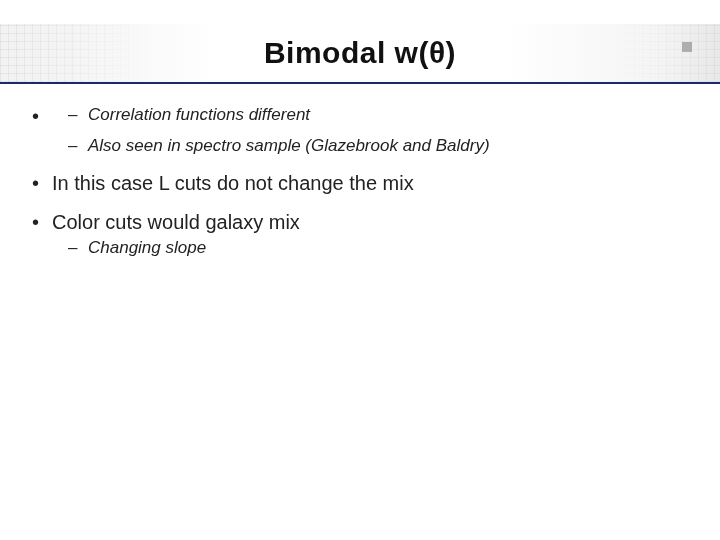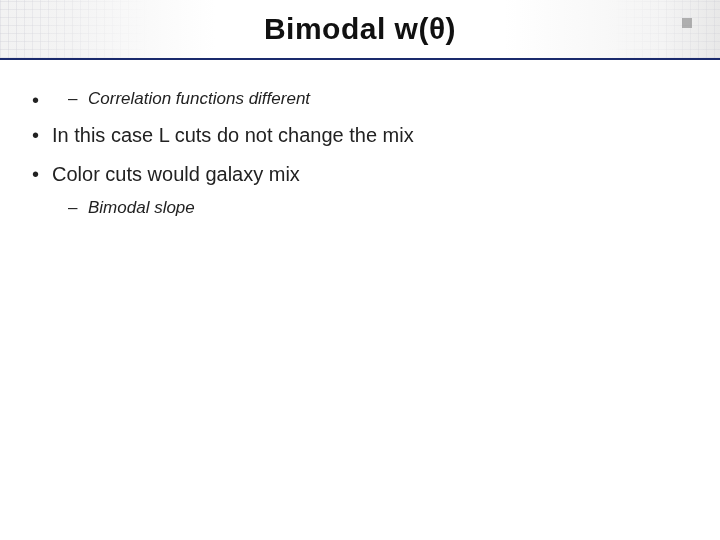--- a/index.html
+++ b/index.html
@@ -14,20 +14,21 @@
   }
   .title-bar {
     height: 60px;
     position: relative;
     border-bottom: 2px solid #1a2a6c;
     display: flex;
     align-items: center;
     justify-content: center;
     background: linear-gradient(90deg,
       #f2f2f2 0%, #f4f4f4 10%, #ffffff 30%, #ffffff 70%, #f4f4f4 92%, #e8e8e8 100%);
+    margin-top: 24px;
   }
   .grid-left {
     position: absolute;
     left: 0; top: 0; bottom: 0; width: 150px;
     background-image:
       repeating-linear-gradient(0deg, rgba(200,200,210,0.35) 0, rgba(200,200,210,0.35) 1px, transparent 1px, transparent 8px),
       repeating-linear-gradient(90deg, rgba(200,200,210,0.35) 0, rgba(200,200,210,0.35) 1px, transparent 1px, transparent 8px);
     mask-image: linear-gradient(90deg, rgba(0,0,0,0.9), rgba(0,0,0,0));
     -webkit-mask-image: linear-gradient(90deg, rgba(0,0,0,0.9), rgba(0,0,0,0));
   }
@@ -68,21 +69,21 @@
   }
   .l1 > li::before {
     content: "•";
     position: absolute;
     left: 4px;
     top: 0;
     color: #222;
     font-size: 20px;
   }
   .l2 {
-    margin-top: 10px;
+    margin-top: 2px;
   }
   .l2 > li {
     font-size: 17px;
     font-style: italic;
     line-height: 1.25;
     margin-bottom: 10px;
     padding-left: 36px;
     position: relative;
   }
   .l2 > li::before {
@@ -103,25 +104,26 @@
   <div class="grid-right"></div>
   <div class="corner-square"></div>
   <h1 class="title">Bimodal w(θ)</h1>
 </div>
 
 <div class="content">
   <ul class="l1">
     <li>
       <ul class="l2">
         <li><span>Correlation functions different</span></li>
+        <li><span>Also seen in spectro sample (Glazebrook and Baldry)</span></li>
       </ul>
     </li>
     <li>
       <span>In this case L cuts do not change the mix</span>
     </li>
     <li>
       <span>Color cuts would galaxy mix</span>
       <ul class="l2">
-        <li><span>Bimodal slope</span></li>
+        <li><span>Changing slope</span></li>
       </ul>
     </li>
   </ul>
 </div>
 
 </body></html>

